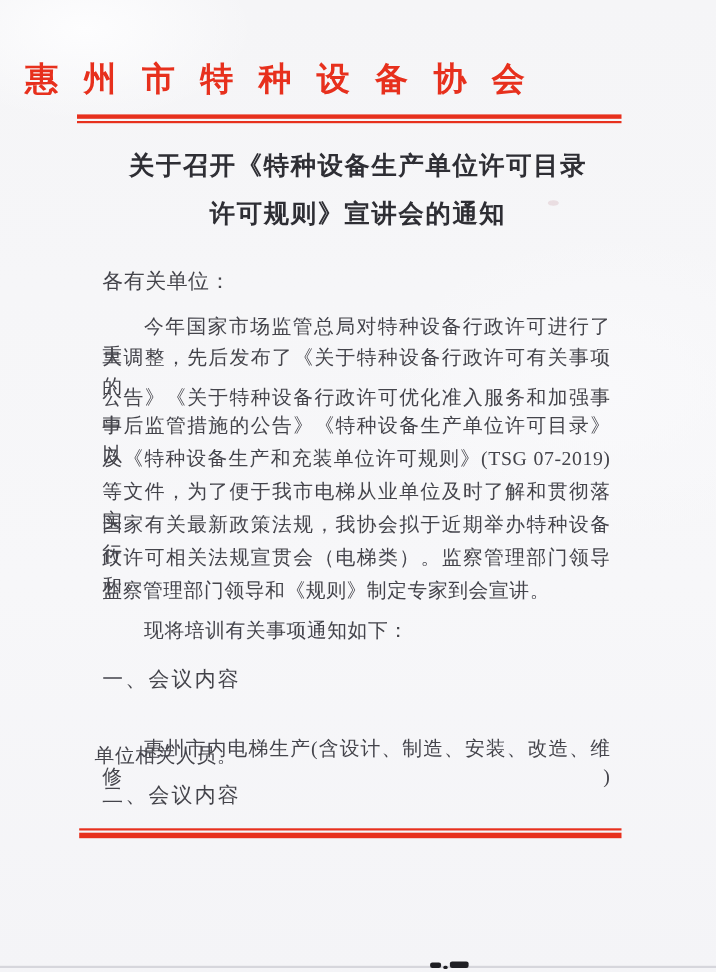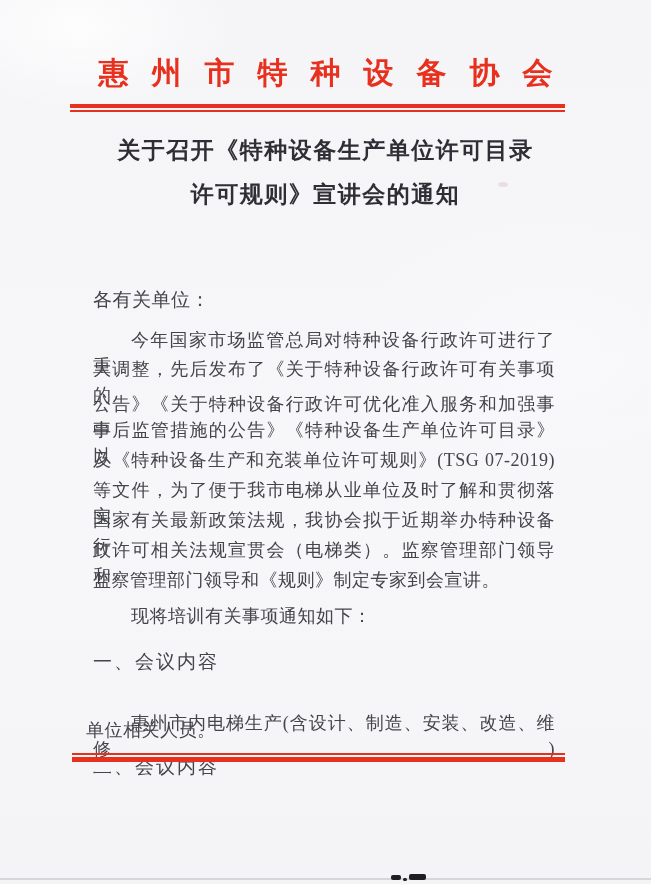--- a/index.html
+++ b/index.html
@@ -19,21 +19,21 @@
       linear-gradient(180deg, #f5f5f7 0%, #f7f7f9 60%, #f4f4f7 100%);
     overflow: hidden;
     font-family: "Liberation Serif", "DejaVu Serif", serif;
     color: #44444b;
   }
   .org-name {
     position: absolute;
     top: 55px;
     left: 0;
     width: 100%;
-    text-align: center;
+    text-align: left;
     font-size: 30px;
     line-height: 36px;
     font-weight: bold;
     color: #e7301d;
     letter-spacing: 23px;
     text-indent: 23px;
     white-space: nowrap;
   }
   .rule {
     position: absolute;
@@ -70,21 +70,20 @@
   .t1 { top: 136px; }
   .t2 { top: 180px; }
   .bline {
     position: absolute;
     left: 93px;
     width: 462px;
     font-size: 18px;
     line-height: 26px;
     letter-spacing: 0.5px;
     color: #44444b;
-    margin-top: 43px;
   }
   .just {
     text-align: justify;
     text-align-last: justify;
   }
   .ind { text-indent: 38px; }
   .heading {
     font-size: 19px;
     letter-spacing: 2px;
   }

